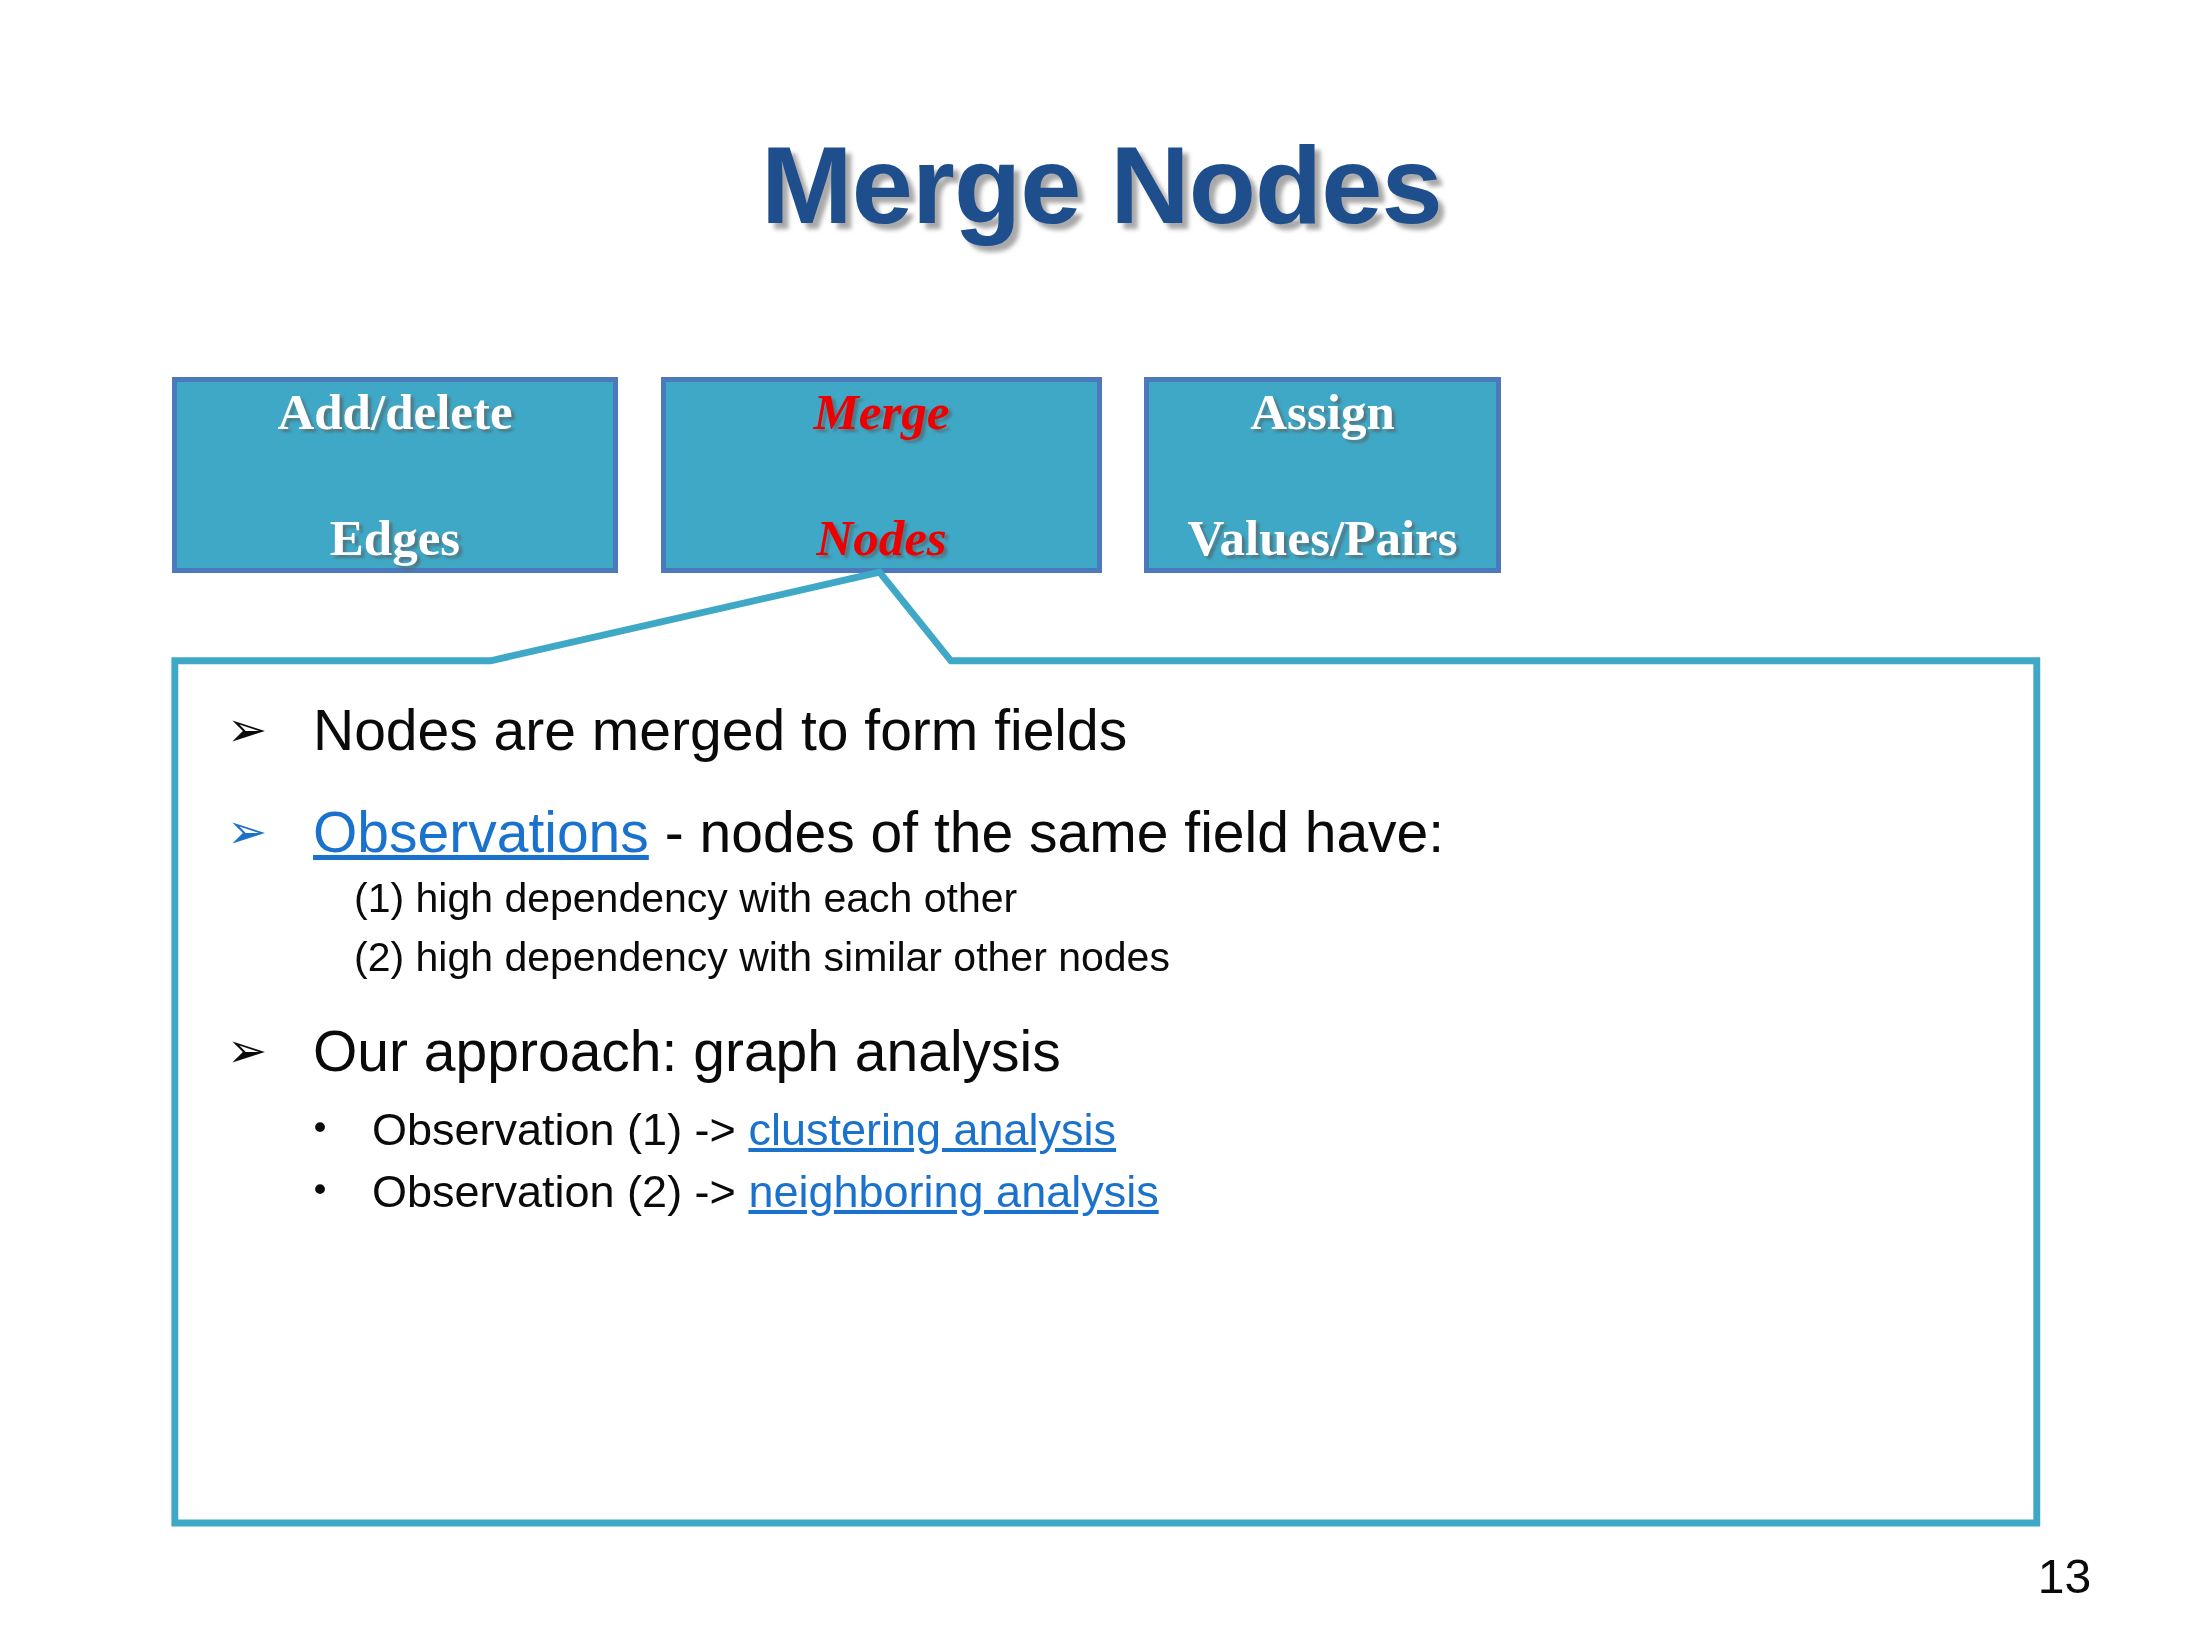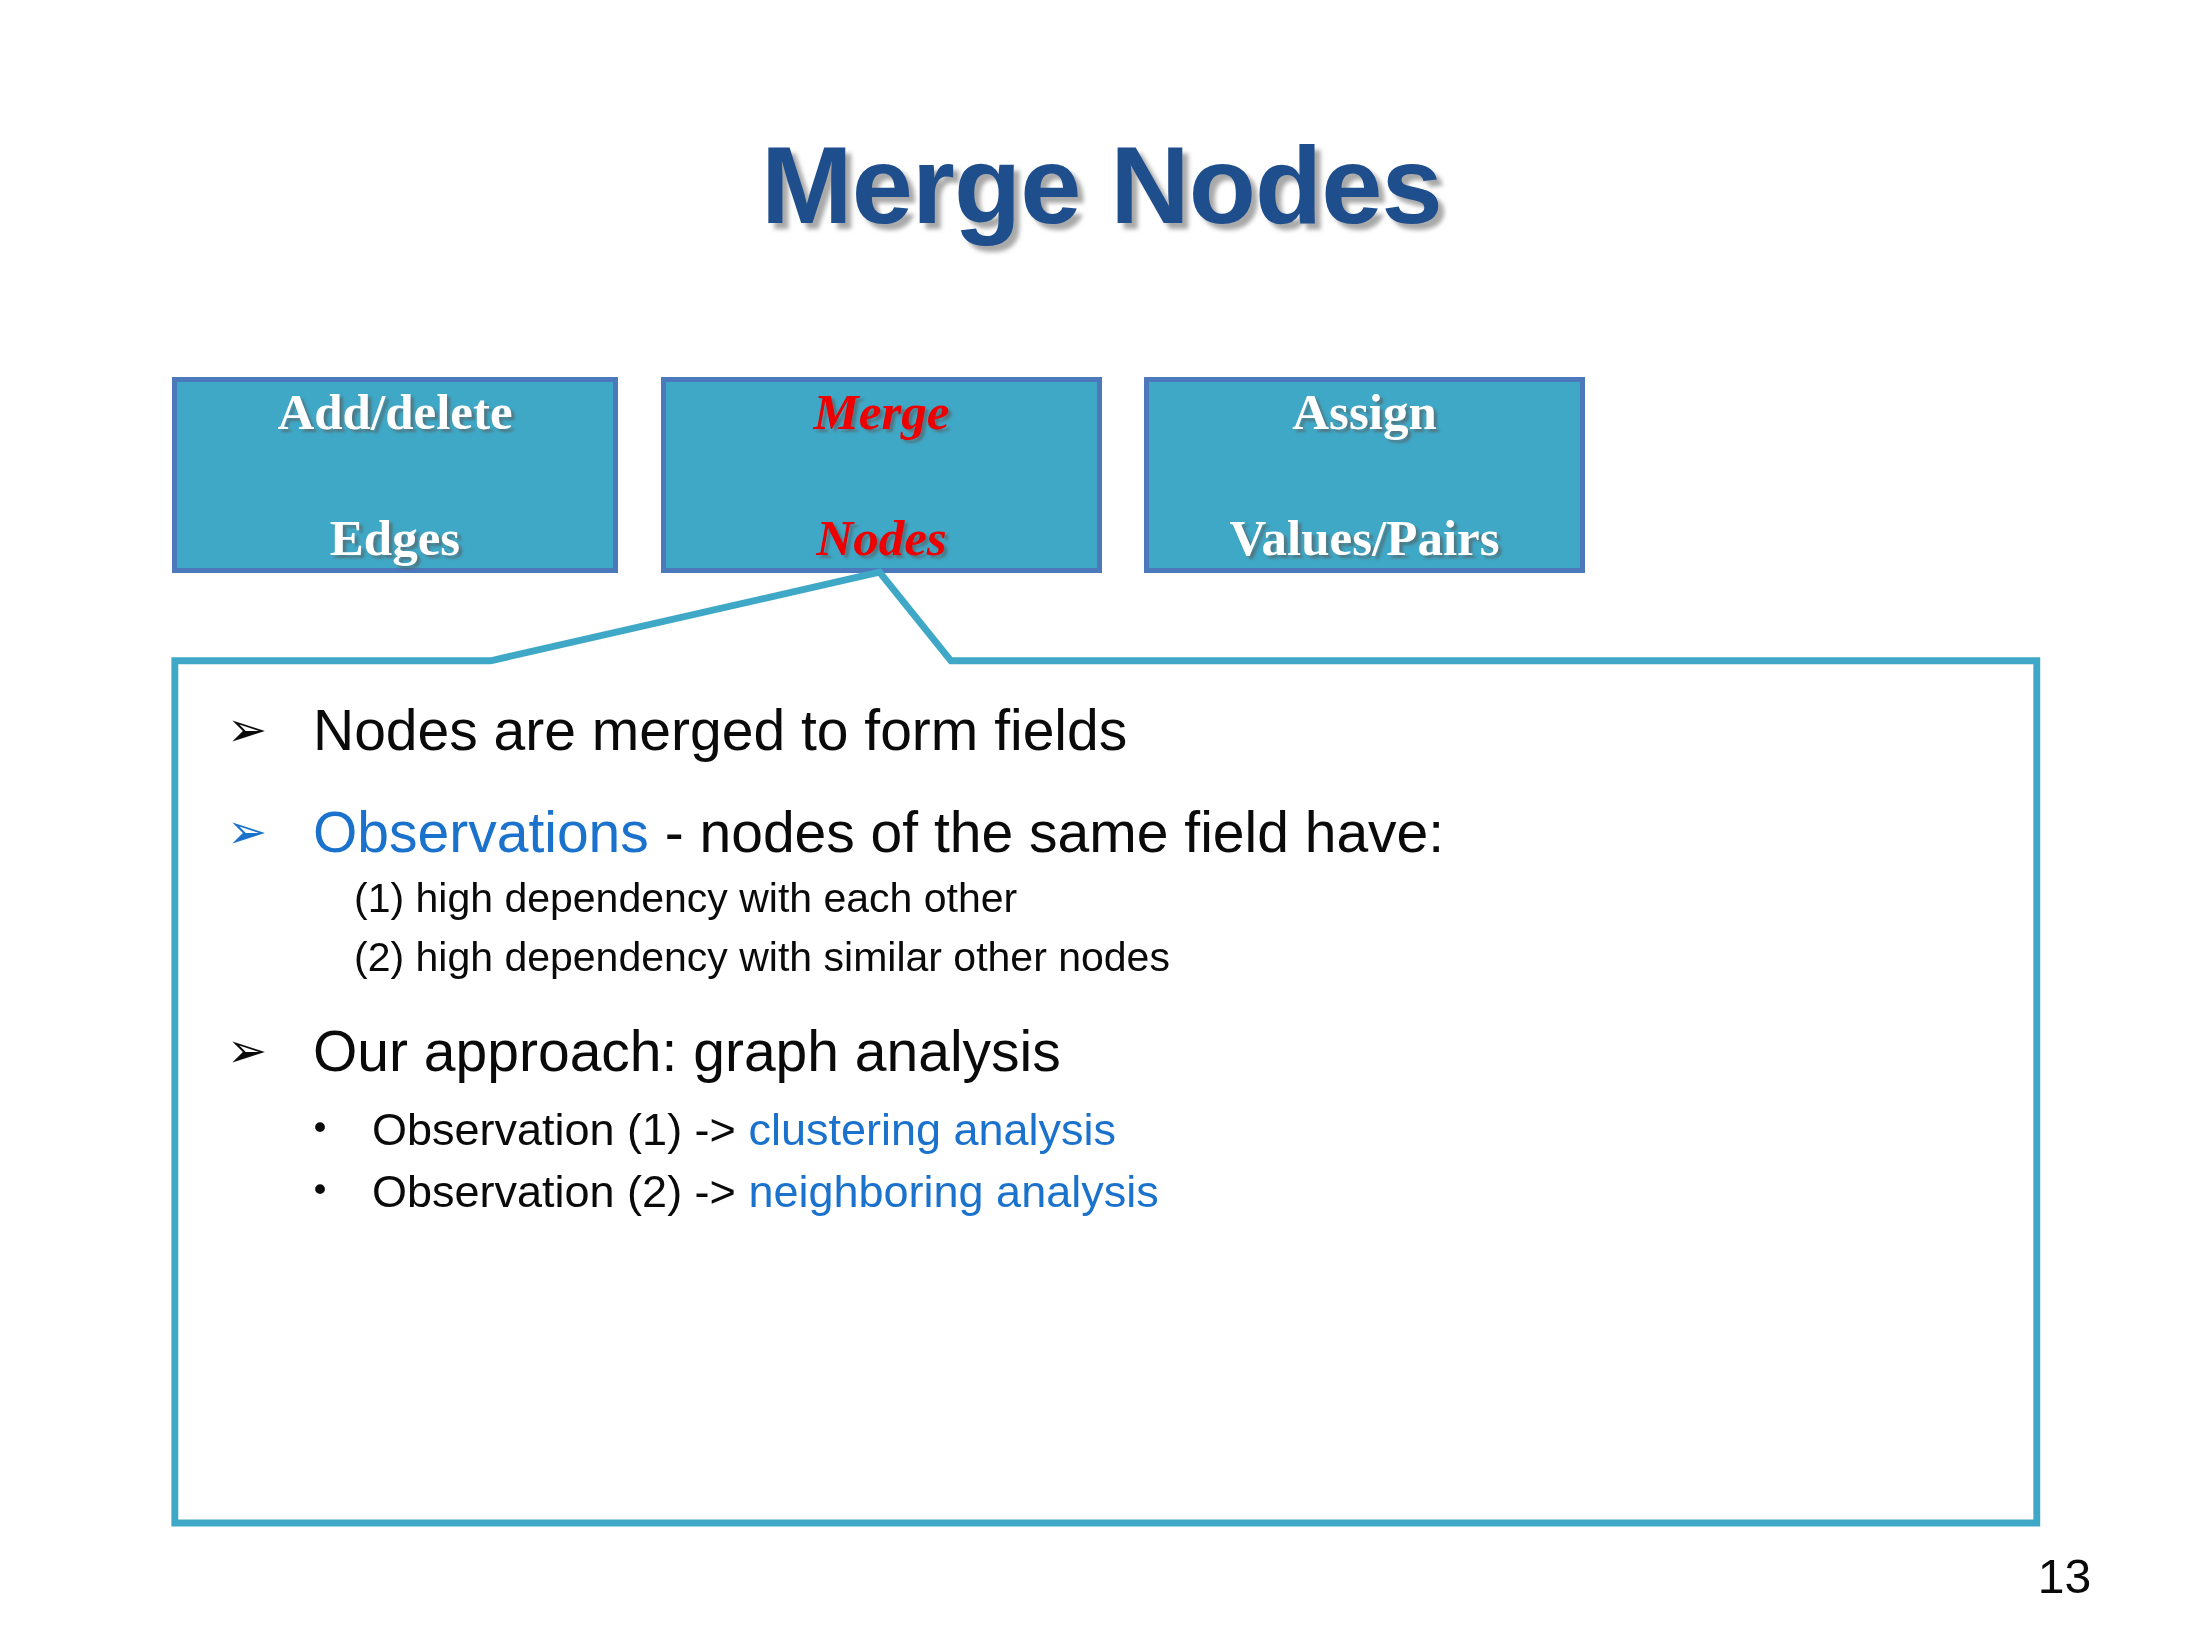--- a/index.html
+++ b/index.html
@@ -55,21 +55,21 @@
     text-shadow: 3.4px 3.4px 2.6px rgba(90,90,90,0.6);
     text-align: center;
     white-space: nowrap;
   }
   .nav-box.active {
     color: #EE0000;
     font-style: italic;
   }
   #nav-box-0 { left: 172px;  width: 446px; }
   #nav-box-1 { left: 661px;  width: 441px; }
-  #nav-box-2 { left: 1144px; width: 441px; }
+  #nav-box-2 { left: 1144px; width: 357px; }
   #nav-box-3 { left: 1626px; width: 447px; }
 
   .nav-line { display: block; }
 
   
   #callout-svg {
     position: absolute;
     left: 0;
     top: 0;
     width: 2203px;
@@ -102,21 +102,21 @@
     width: 86px;
     flex: 0 0 86px;
     font-family: "DejaVu Sans", sans-serif;
     font-size: 48px;
     line-height: 1.28;
     color: #0A0A0A;
   }
   .bullet-l1.accent .marker { color: #1B72CC; }
   .bullet-l1 .txt { flex: 1 1 auto; }
 
-  .accent-word { color: #1B72CC; }
+  .accent-word { color: #1B72CC; text-decoration: underline; }
 
   .sub-num {
     font-family: "Liberation Sans", sans-serif;
     font-size: 41px;
     line-height: 1.22;
     color: #0A0A0A;
     margin-left: 127px;
     white-space: nowrap;
   }
 

